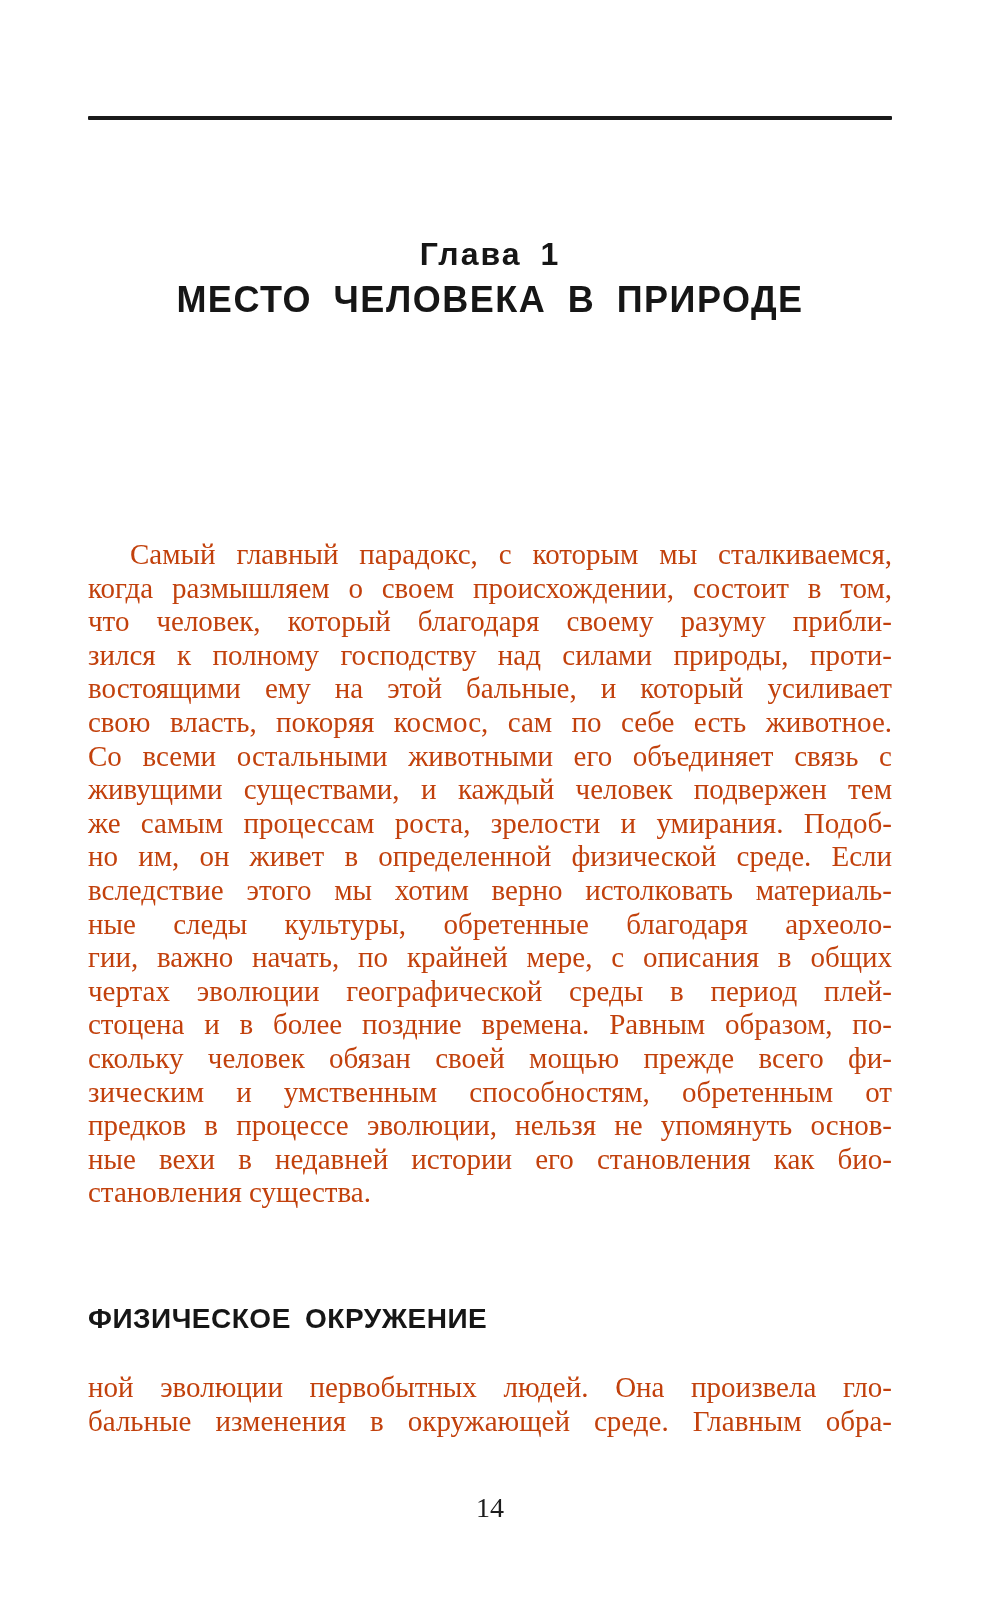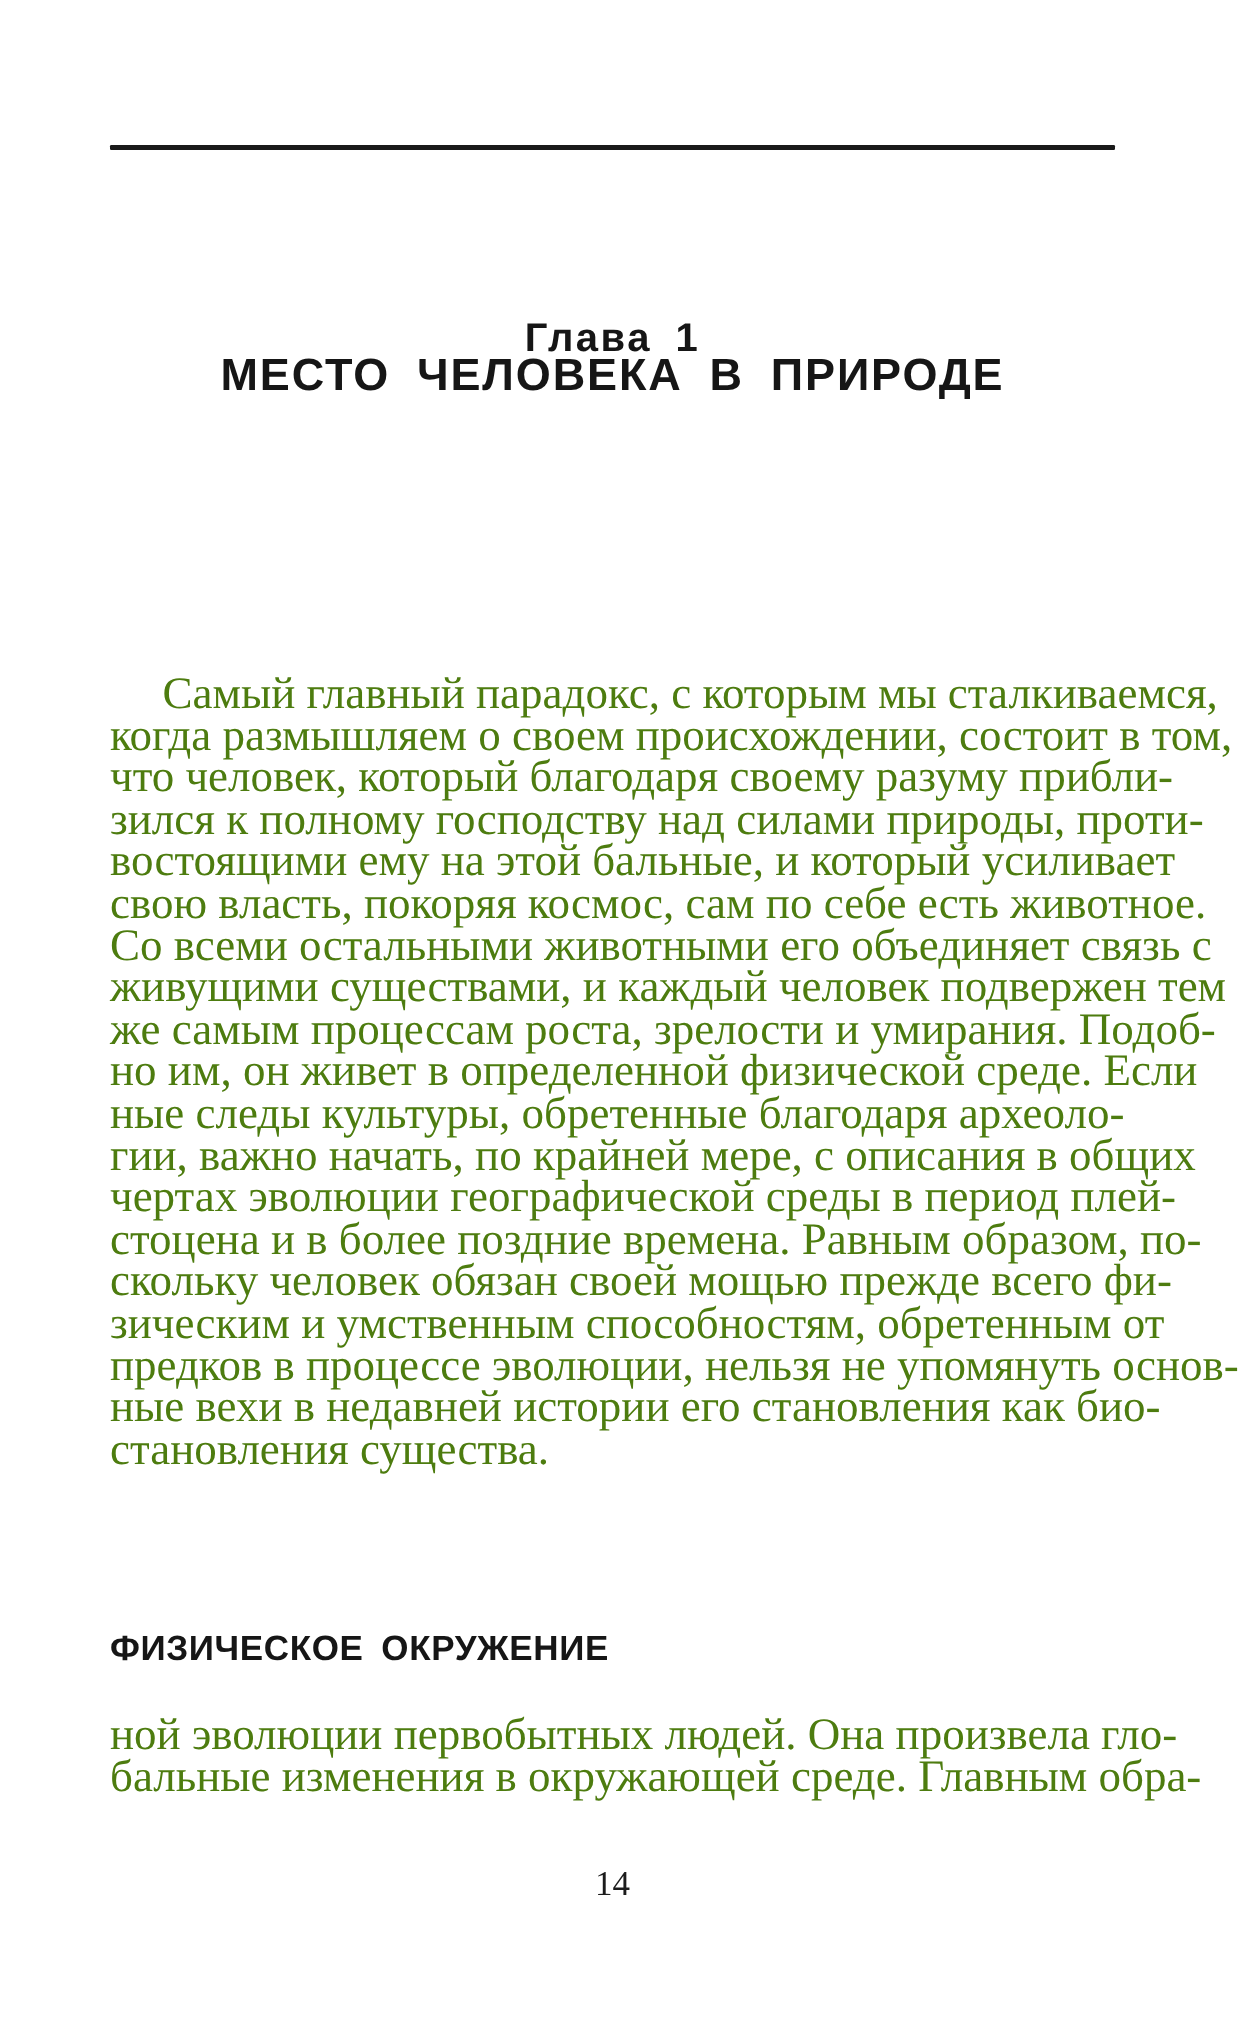--- a/index.html
+++ b/index.html
@@ -21,21 +21,21 @@
     left: 88px;
     top: 116px;
     width: 804px;
     height: 4px;
     background: #1a1a1a;
     border-radius: 1px;
   }
   .chapter-label {
     position: absolute;
     left: 88px;
-    top: 252px;
+    top: 236px;
     width: 804px;
     text-align: center;
     font-family: "Liberation Sans", sans-serif;
     font-weight: bold;
     font-size: 32px;
     letter-spacing: 2px;
     word-spacing: 8px;
     color: #161616;
   }
   .chapter-title {
@@ -48,23 +48,23 @@
     font-weight: bold;
     font-size: 36px;
     letter-spacing: 1.5px;
     word-spacing: 10px;
     color: #161616;
   }
   .body-block {
     position: absolute;
     left: 88px;
     width: 804px;
-    font-size: 36px;
+    font-size: 29px;
     line-height: 33.6px;
-    color: #4d7c0f;
+    color: #c2410c;
   }
   .para-1 { top: 538px; }
   .para-2 { top: 1371px; }
   .tline {
     text-align: justify;
     text-align-last: justify;
     white-space: nowrap;
   }
   .tline.indent { text-indent: 42px; }
   .tline.noju { text-align-last: left; }
@@ -105,20 +105,21 @@
       <div class="tline indent">Самый главный парадокс, с которым мы сталкиваемся,</div>
       <div class="tline">когда размышляем о своем происхождении, состоит в том,</div>
       <div class="tline">что человек, который благодаря своему разуму прибли-</div>
       <div class="tline">зился к полному господству над силами природы, проти-</div>
       <div class="tline">востоящими ему на этой бальные, и который усиливает</div>
       <div class="tline">свою власть, покоряя космос, сам по себе есть животное.</div>
       <div class="tline">Со всеми остальными животными его объединяет связь с</div>
       <div class="tline">живущими существами, и каждый человек подвержен тем</div>
       <div class="tline">же самым процессам роста, зрелости и умирания. Подоб-</div>
       <div class="tline">но им, он живет в определенной физической среде. Если</div>
+      <div class="tline">вследствие этого мы хотим верно истолковать материаль-</div>
       <div class="tline">ные следы культуры, обретенные благодаря археоло-</div>
       <div class="tline">гии, важно начать, по крайней мере, с описания в общих</div>
       <div class="tline">чертах эволюции географической среды в период плей-</div>
       <div class="tline">стоцена и в более поздние времена. Равным образом, по-</div>
       <div class="tline">скольку человек обязан своей мощью прежде всего фи-</div>
       <div class="tline">зическим и умственным способностям, обретенным от</div>
       <div class="tline">предков в процессе эволюции, нельзя не упомянуть основ-</div>
       <div class="tline">ные вехи в недавней истории его становления как био-</div>
       <div class="tline noju">становления существа.</div>
     </div>

